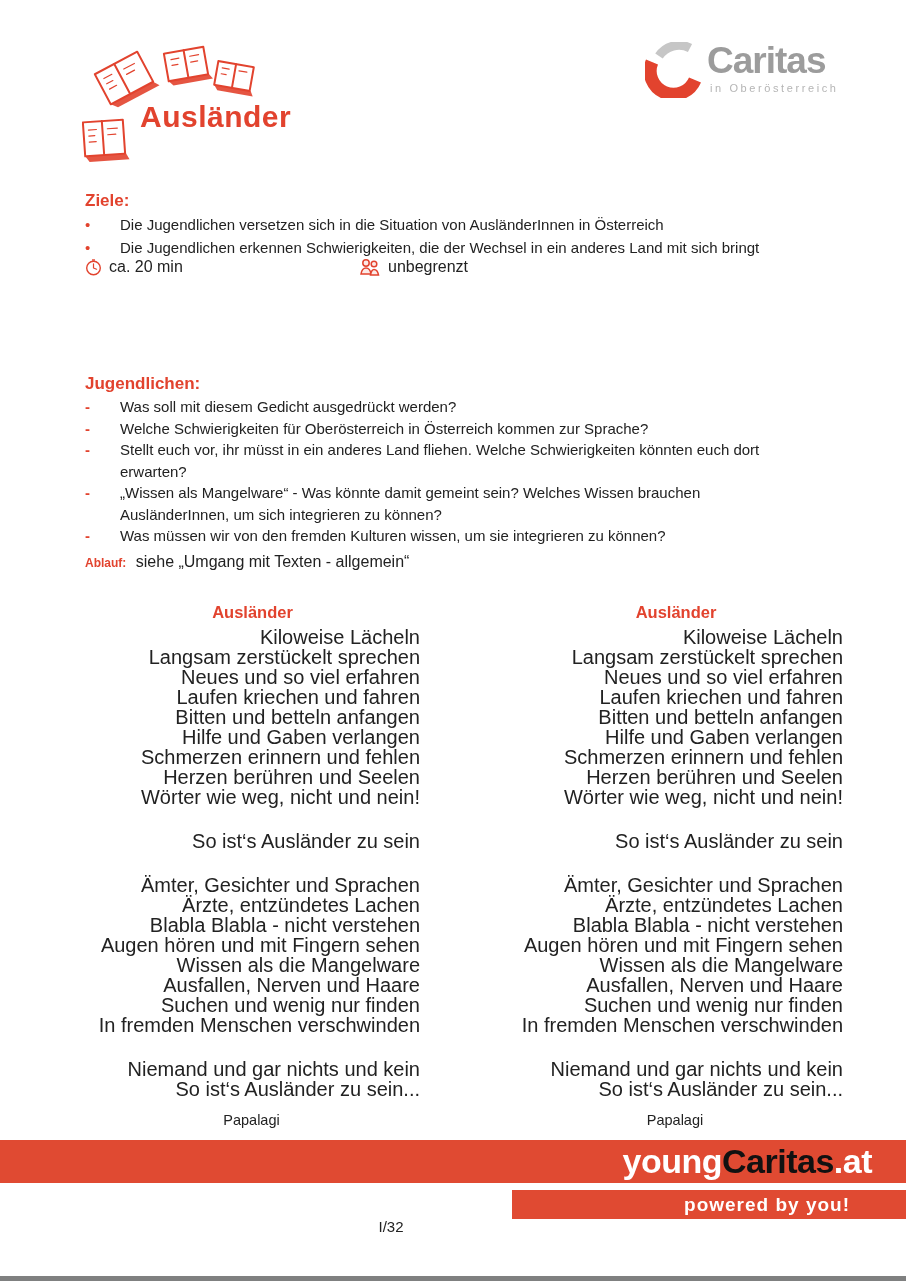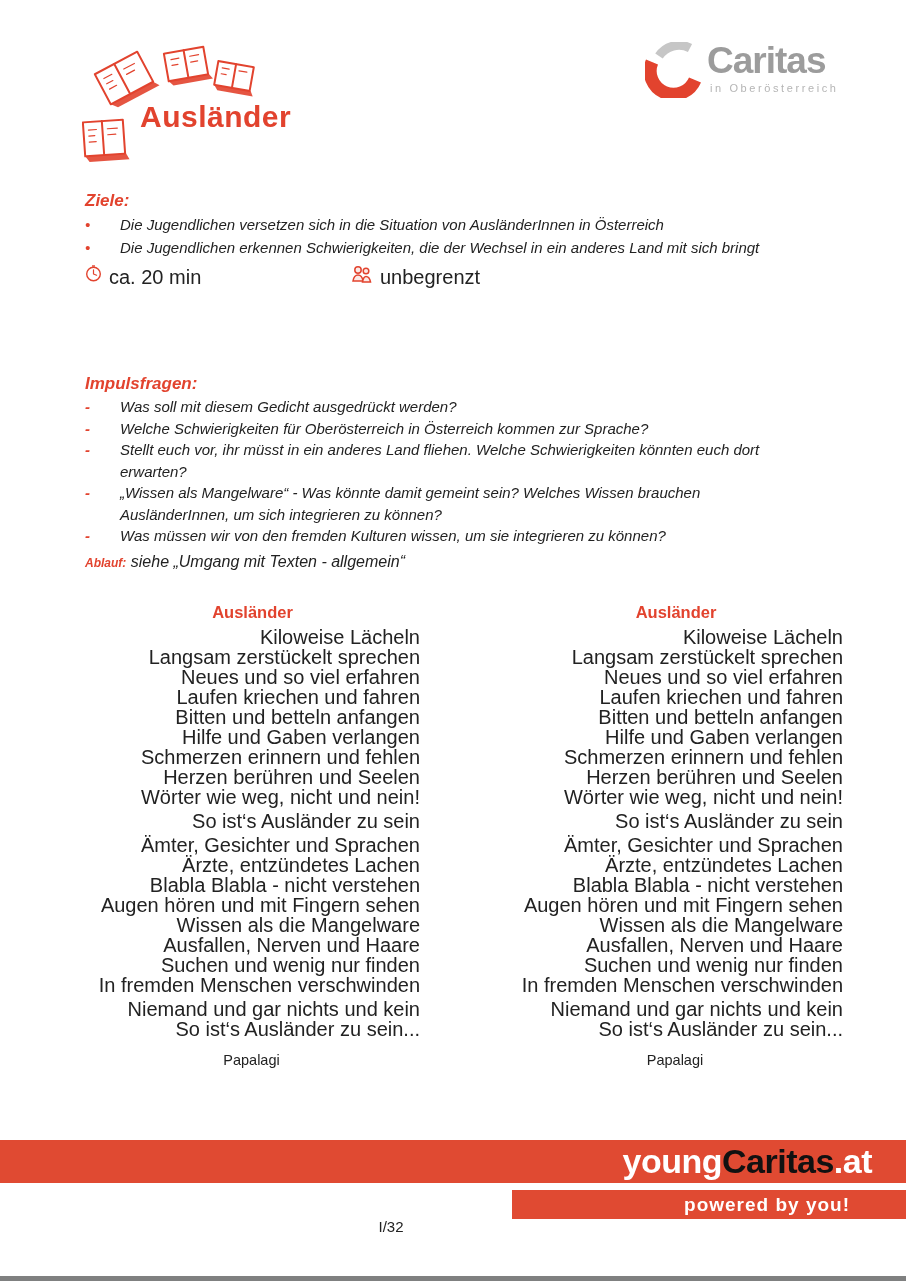--- a/index.html
+++ b/index.html
@@ -17,55 +17,55 @@
   .logo{position:absolute;left:645px;top:40px;width:240px;height:64px;}
   .logo-mark{position:absolute;left:0;top:2px;}
   .logo-brand{position:absolute;left:62px;top:0;font-size:37px;font-weight:bold;
               color:var(--logo-gray);letter-spacing:-1px;}
   .logo-region{position:absolute;left:65px;top:42px;font-size:11px;color:var(--logo-light);
                letter-spacing:2.6px;white-space:nowrap;}
 
   
   .sec-head{color:var(--accent);font-weight:bold;font-size:17px;line-height:21px;}
 
-  .block{position:absolute;left:85px;right:20px;font-style:italic;}
+  .block{position:absolute;left:85px;right:20px;}
   .b-ziele{top:190px;}
   .b-material{top:313px;}
   .b-impuls{top:373px;}
   .b-ablauf{top:553px;}
 
   .li-row{display:flex;align-items:flex-start;}
   .li-marker{width:35px;flex:0 0 35px;color:var(--accent);font-size:15px;line-height:23px;}
   .li-marker.dash{font-weight:bold;line-height:21.5px;}
   .li-marker.arrow{font-size:13px;line-height:22px;}
   .li-text{font-size:15px;line-height:23px;color:var(--ink);}
   .b-ziele .li-text{width:740px;}
   .b-material .li-text{line-height:22px;}
   .b-impuls .li-text{width:660px;line-height:21.5px;}
   .b-ziele .sec-head,.b-material .sec-head,.b-impuls .sec-head{margin-bottom:2px;}
 
   
   .meta-row{position:absolute;left:85px;top:258px;width:720px;height:22px;}
   .meta-item{position:absolute;top:0;display:flex;align-items:center;}
   .meta-item .icon{display:inline-block;margin-right:7px;}
-  .meta-label{font-size:20px;color:var(--ink);margin-top:8px;}
+  .meta-label{font-size:16px;color:var(--ink);}
   .mi-duration{left:0;}
-  .mi-capacity{left:266px;}
+  .mi-capacity{left:274px;}
 
   
   .ablauf-head{color:var(--accent);font-weight:bold;font-size:12px;}
-  .ablauf-text{font-size:16px;color:var(--ink);}
+  .ablauf-text{font-size:16px;color:var(--ink);margin-left:5px;}
 
   
   .poem-col{position:absolute;top:601px;width:335px;text-align:center;}
   .poem-col.left{left:85px;}
   .poem-col.right{left:509px;width:334px;}
   .poem-title{color:var(--accent);font-weight:bold;font-size:16.5px;line-height:22px;margin-bottom:4px;}
   .poem-line{font-size:20px;line-height:20px;color:var(--ink);text-align:right;}
-  .stanza + .stanza{margin-top:4px;}
+  .stanza + .stanza{margin-top:24px;}
   .poem-attribution{text-align:center;font-size:14.5px;line-height:18px;margin-top:12px;padding-right:2px;color:var(--ink);}
 
   
   .banner{position:absolute;left:0;top:1140px;width:906px;height:43px;background:var(--banner);
           text-align:right;padding-right:34px;box-sizing:border-box;line-height:43px;
           font-size:34px;font-weight:bold;letter-spacing:-.5px;white-space:nowrap;}
   .banner .w{color:#ffffff;}
   .banner .b{color:#111111;}
   .powered-bar{position:absolute;left:512px;top:1190px;width:394px;height:29px;background:var(--banner);
                box-sizing:border-box;text-align:right;padding-right:56px;line-height:29px;
@@ -152,21 +152,21 @@
           <circle cx="15" cy="6" r="2.8"></circle>
           <path d="M11.5 17 q1 -5.5 3.5 -5.5 q3.5 0 4.5 5.5 z"></path>
         </g>
       </svg>
       <span class="meta-label">unbegrenzt</span>
     </div>
   </div>
 
 
   <div class="block b-impuls">
-    <div class="sec-head">Impulsfragen:</div>
+    <div class="sec-head">Jugendlichen:</div>
     <div>
 
         <div class="li-row">
           <span class="li-marker dash">-</span>
           <span class="li-text">Was soll mit diesem Gedicht ausgedrückt werden?</span>
         </div>
 
         <div class="li-row">
           <span class="li-marker dash">-</span>
           <span class="li-text">Welche Schwierigkeiten für Oberösterreich in Österreich kommen zur Sprache?</span>

